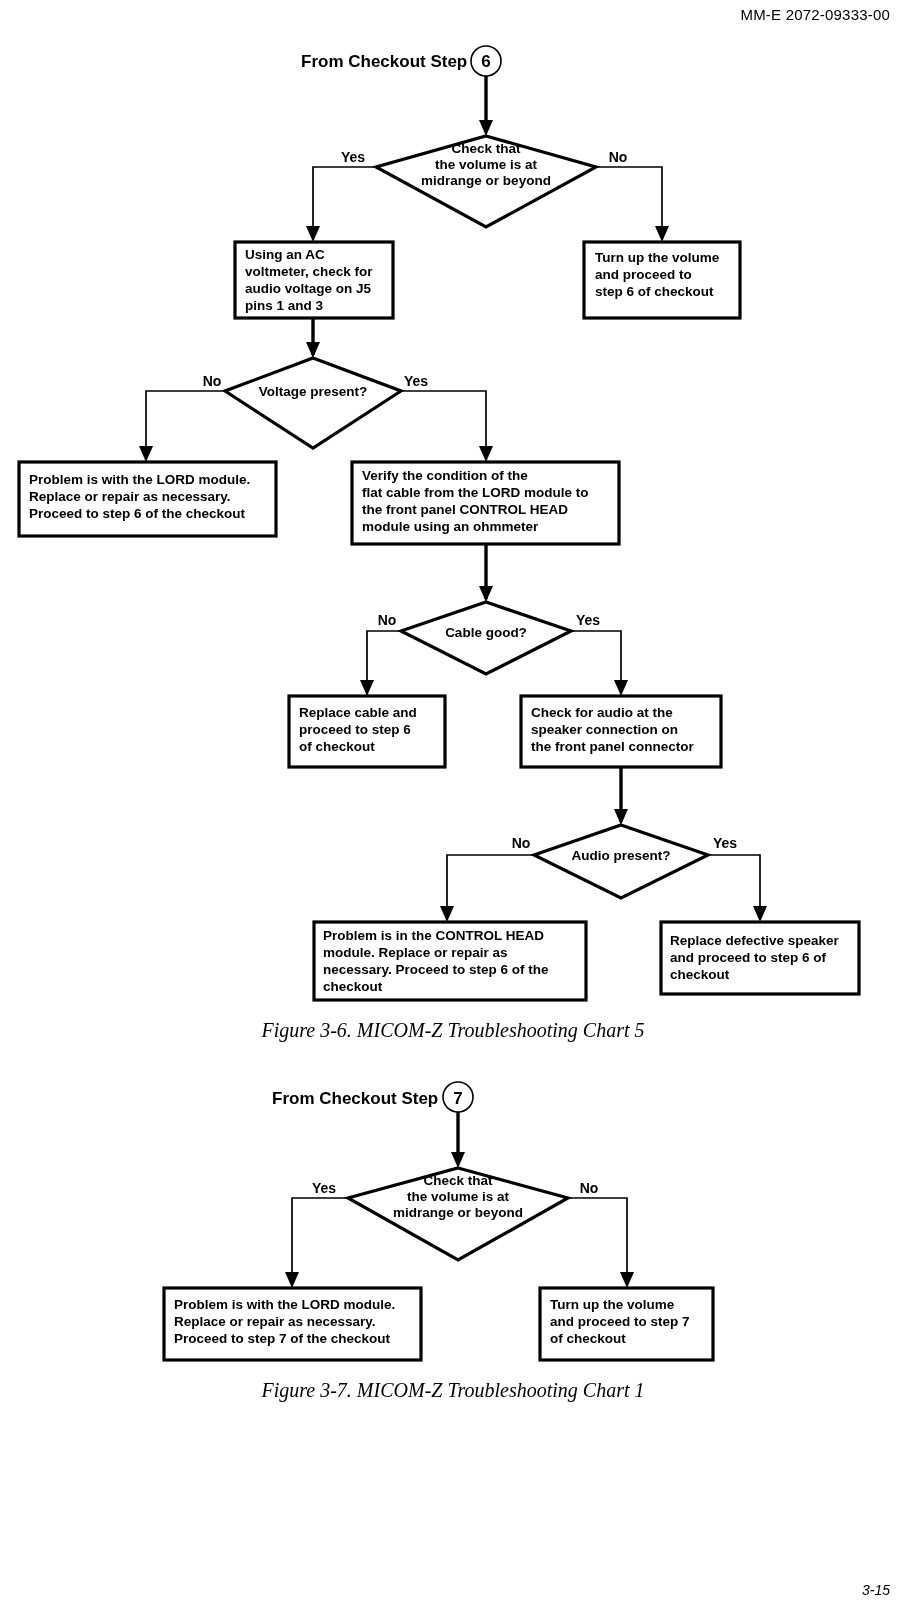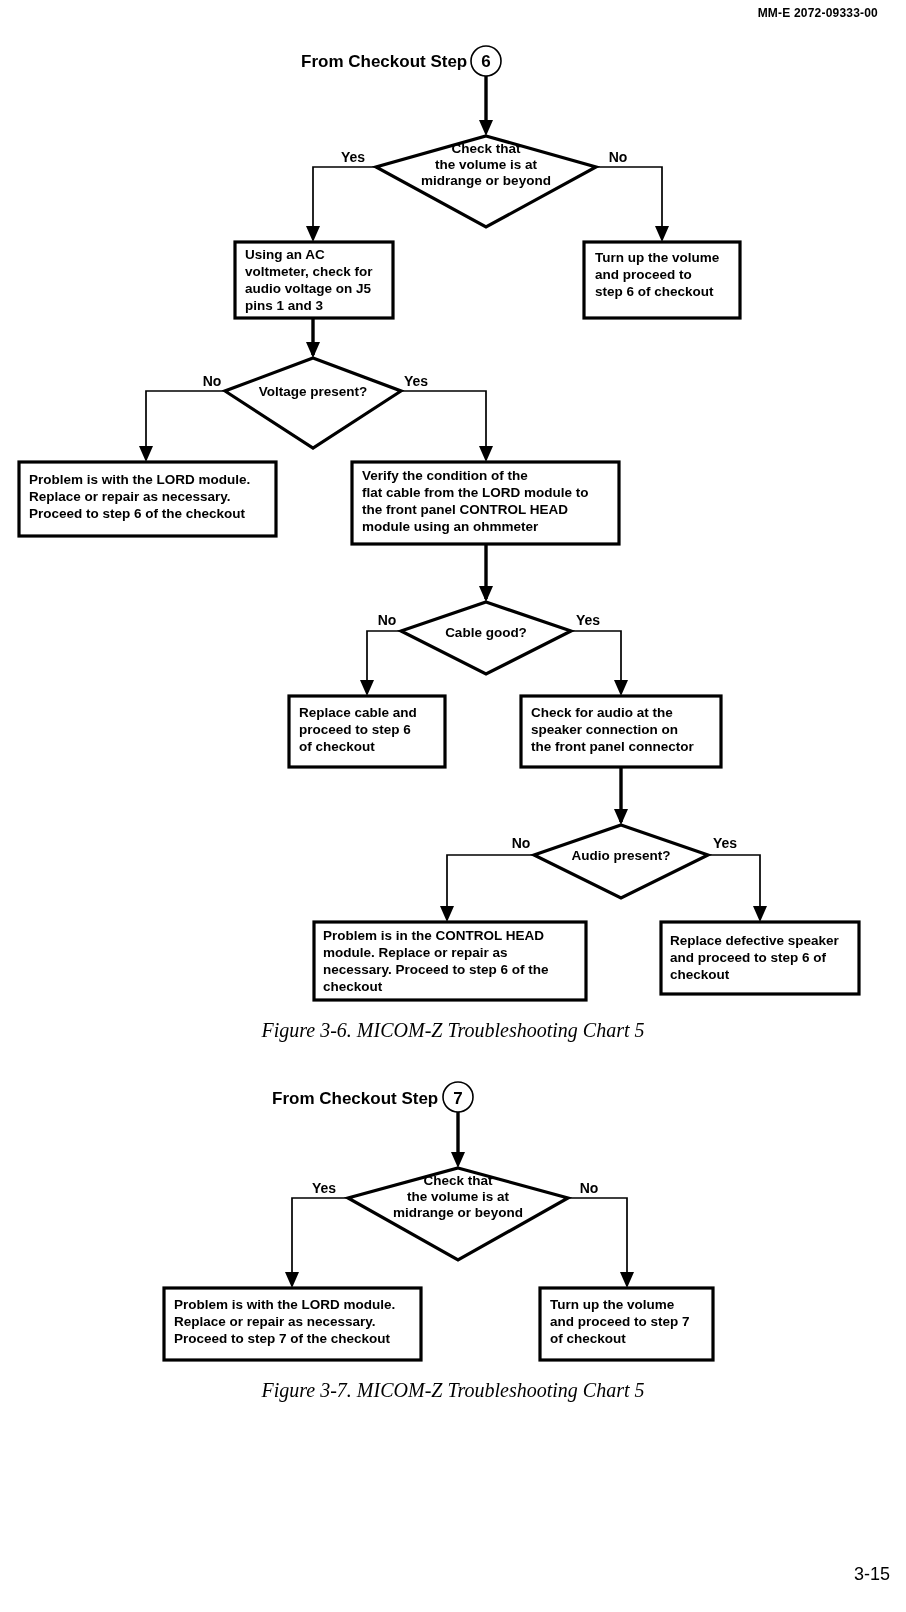--- a/index.html
+++ b/index.html
@@ -11,32 +11,32 @@
     width: 906px;
     height: 1612px;
     position: relative;
     font-family: "Liberation Sans", sans-serif;
     color: #000000;
     overflow: hidden;
   }
   .page-header {
     position: absolute;
     top: 6px;
-    right: 28px;
-    font-size: 12px;
+    right: 16px;
+    font-size: 15px;
     letter-spacing: 0.2px;
     white-space: nowrap;
-    font-weight: bold;
   }
   .page-footer {
     position: absolute;
-    bottom: 27px;
+    bottom: 14px;
     right: 16px;
-    font-size: 18px;
+    font-size: 14px;
     white-space: nowrap;
+    font-style: italic;
   }
   .figure-caption {
     position: absolute;
     left: 0;
     width: 906px;
     text-align: center;
     font-family: "Liberation Serif", serif;
     font-style: italic;
     font-size: 20px;
   }
@@ -212,15 +212,15 @@
   <text class="node-text" x="158" y="248">Replace or repair as necessary.</text>
   <text class="node-text" x="158" y="265">Proceed to step 7 of the checkout</text>
 
   <rect class="shape thick" x="524" y="210" width="173" height="72"></rect>
   <text class="node-text" x="534" y="231">Turn up the volume</text>
   <text class="node-text" x="534" y="248">and proceed to step 7</text>
   <text class="node-text" x="534" y="265">of checkout</text>
 </svg>
 </div>
 
-<div class="figure-caption" id="caption-2">Figure 3-7. MICOM-Z Troubleshooting Chart 5</div>
+<div class="figure-caption" id="caption-2">Figure 3-7. MICOM-Z Troubleshooting Chart 1</div>
 
 <div class="page-footer">3-15</div>
 
 </body></html>

